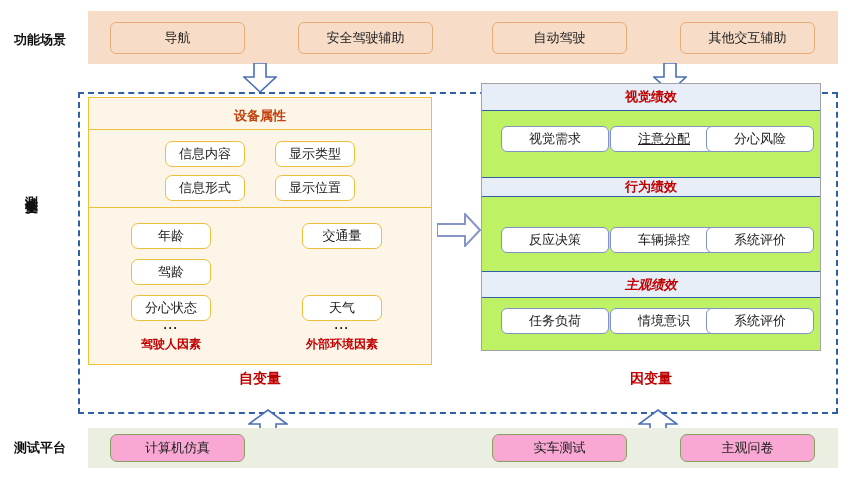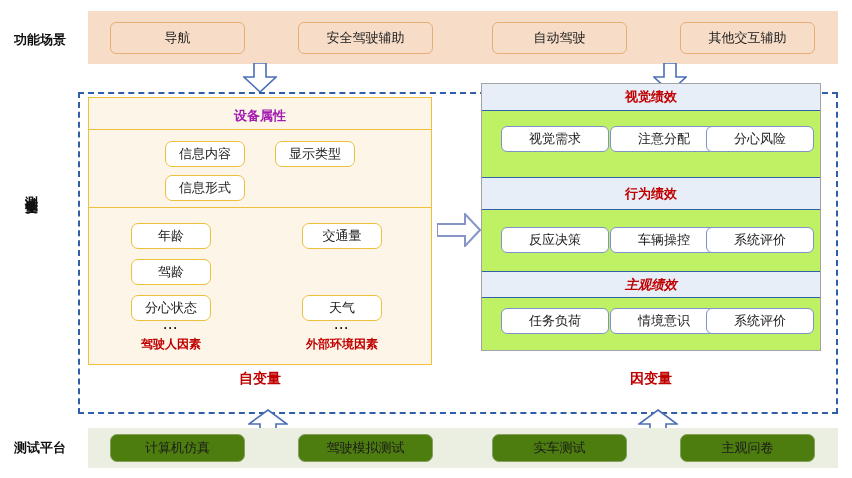--- a/index.html
+++ b/index.html
@@ -71,21 +71,21 @@
     width: 750px;
     height: 40px;
     background: #eaefe2;
   }
   .platform-box {
     position: absolute;
     top: 6px;
     height: 28px;
     border: 1px solid #86a15e;
     border-radius: 7px;
-    background: #4d7c0f;
+    background: #f9a8d4;
     color: #1a1a1a;
     font-size: 13px;
     display: flex;
     align-items: center;
     justify-content: center;
     box-sizing: border-box;
   }
 
   
   #variables-dashed {
@@ -116,21 +116,21 @@
     width: 100%;
     height: 110px;
     border-bottom: 1px solid #edc03c;
     box-sizing: border-box;
   }
   .section-title-orange {
     position: absolute;
     left: 0;
     width: 100%;
     text-align: center;
-    color: #a21caf;
+    color: #c2410c;
     font-weight: bold;
     font-size: 13px;
   }
   .ov-box {
     position: absolute;
     height: 26px;
     border: 1px solid #edc03c;
     border-radius: 7px;
     background: #ffffff;
     color: #1a1a1a;
@@ -258,20 +258,21 @@
 
   <div id="independent-panel">
 
     <div id="device-section">
       <div class="section-title-orange" style="top:9px;">设备属性</div>
       <div style="position:absolute; left:0; top:31px; width:100%; height:1px; background:#edc03c;"></div>
 
       <div class="ov-box" style="left:76px;  top:43px; width:80px;">信息内容</div>
       <div class="ov-box" style="left:186px; top:43px; width:80px;">显示类型</div>
       <div class="ov-box" style="left:76px;  top:77px; width:80px;">信息形式</div>
+      <div class="ov-box" style="left:186px; top:77px; width:80px;">显示位置</div>
     </div>
 
     <div class="ov-box" style="left:42px; top:125px; width:80px;">年龄</div>
     <div class="ov-box" style="left:42px; top:161px; width:80px;">驾龄</div>
     <div class="ov-box" style="left:42px; top:197px; width:80px;">分心状态</div>
     <div class="dots" style="left:42px; top:223px; width:80px;">···</div>
     <div class="group-caption" style="left:42px; top:238px; width:80px;">驾驶人因素</div>
 
     <div class="ov-box" style="left:213px; top:125px; width:80px;">交通量</div>
     <div class="ov-box" style="left:213px; top:197px; width:80px;">天气</div>
@@ -284,24 +285,24 @@
   <div class="arrow" style="left:437px; top:213px;">
     <svg width="44" height="34" viewBox="0 0 44 34">
       <polygon points="0,11 28,11 28,1 43,17 28,33 28,23 0,23" fill="#ffffff" stroke="#8694c8" stroke-width="2" stroke-linejoin="miter"></polygon>
     </svg>
   </div>
 
   <div id="dependent-panel">
 
     <div class="blue-header" style="top:0px; height:27px; border-top:none;">视觉绩效</div>
     <div class="bv-box" style="left:19px;  top:42px;">视觉需求</div>
-    <div class="bv-box" style="left:128px; top:42px;">注意分配</div>
+    <div class="bv-box" style="left:128px; top:42px;text-decoration:underline;">注意分配</div>
     <div class="bv-box" style="left:224px; top:42px;">分心风险</div>
 
-    <div class="blue-header" style="top:93px; height:33px;">行为绩效</div>
+    <div class="blue-header" style="top:93px; height:20px;">行为绩效</div>
     <div class="bv-box" style="left:19px;  top:143px;">反应决策</div>
     <div class="bv-box" style="left:128px; top:143px;">车辆操控</div>
     <div class="bv-box" style="left:224px; top:143px;">系统评价</div>
 
     <div class="blue-header" style="top:187px; height:27px;font-style:italic;">主观绩效</div>
     <div class="bv-box" style="left:19px;  top:224px;">任务负荷</div>
     <div class="bv-box" style="left:128px; top:224px;">情境意识</div>
     <div class="bv-box" style="left:224px; top:224px;">系统评价</div>
   </div>
 
@@ -314,18 +315,17 @@
   </div>
 
   <div class="arrow" style="left:638px; top:409px;">
     <svg width="40" height="28" viewBox="0 0 40 28">
       <polygon points="20,1 39,15 28,15 28,27 12,27 12,15 1,15" fill="#ffffff" stroke="#4a6fb5" stroke-width="1.6" stroke-linejoin="miter"></polygon>
     </svg>
   </div>
 
   <div id="platform-band">
     <div class="platform-box" style="left:22px;  width:135px;">计算机仿真</div>
-    <div class="platform-box" style="left:210px; width:135px;">驾驶模拟测试</div>
     <div class="platform-box" style="left:404px; width:135px;">实车测试</div>
     <div class="platform-box" style="left:592px; width:135px;">主观问卷</div>
   </div>
 
 </div>
 
 </body></html>

